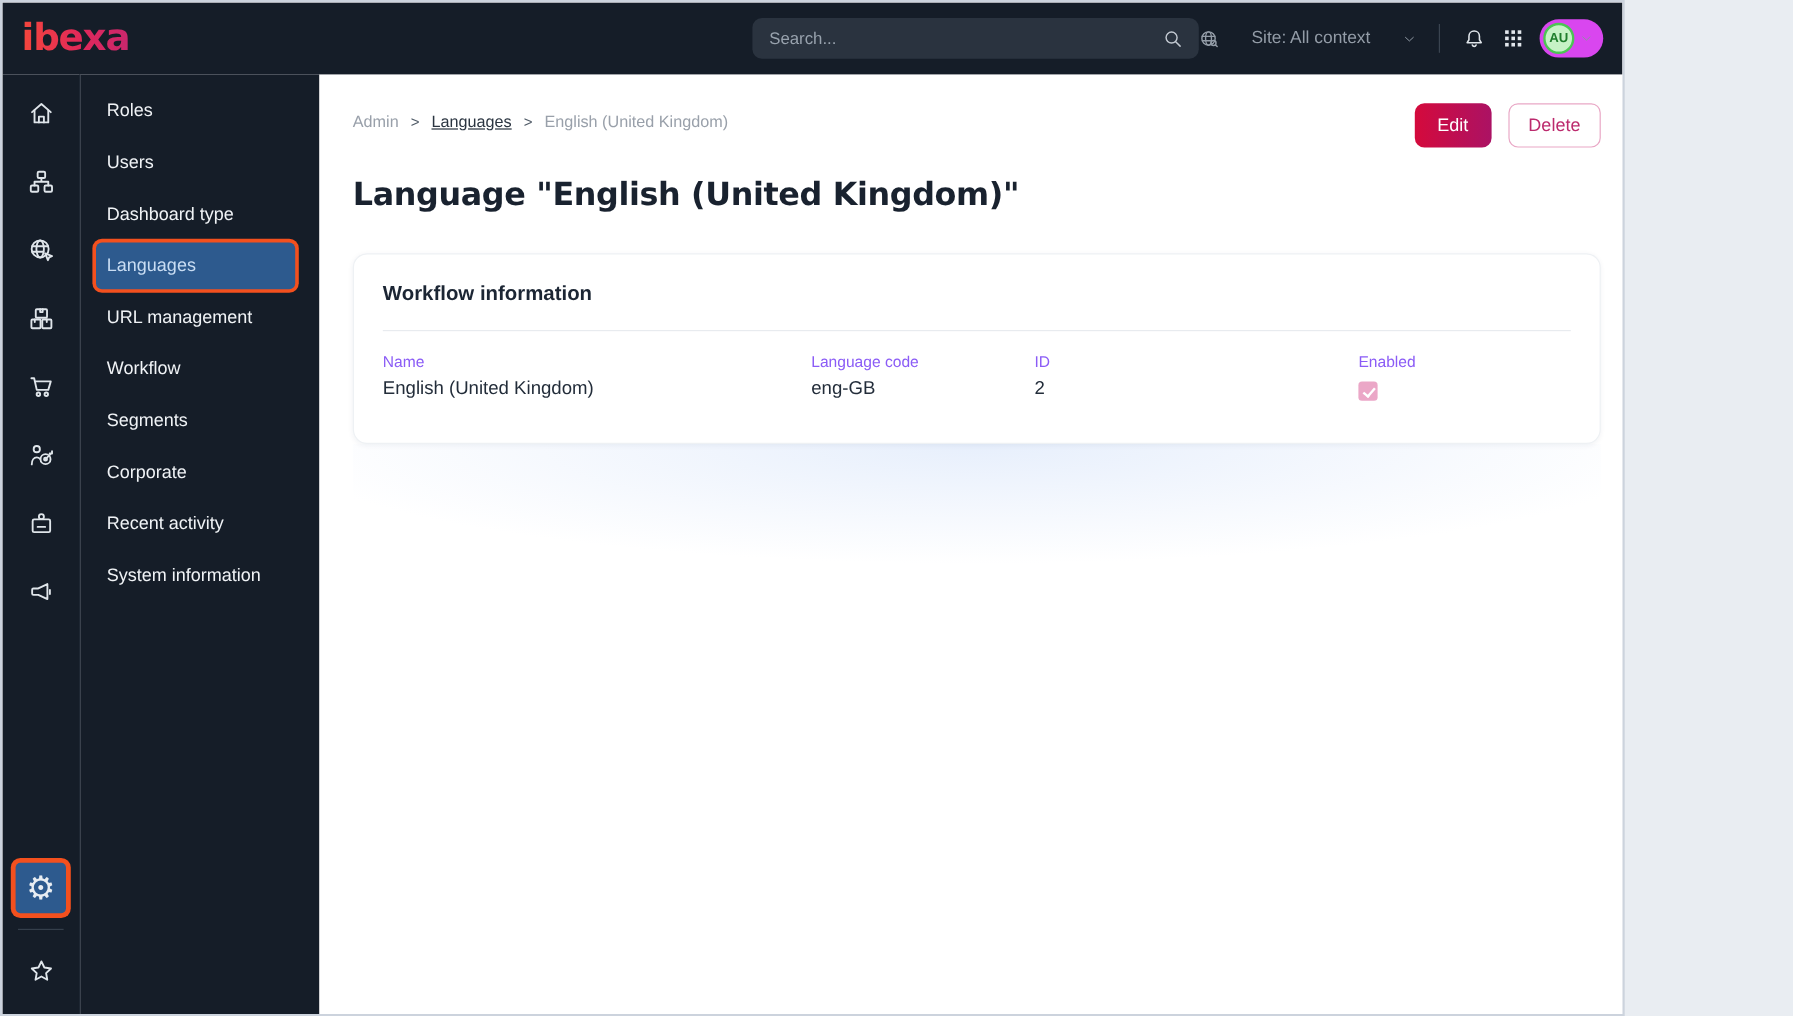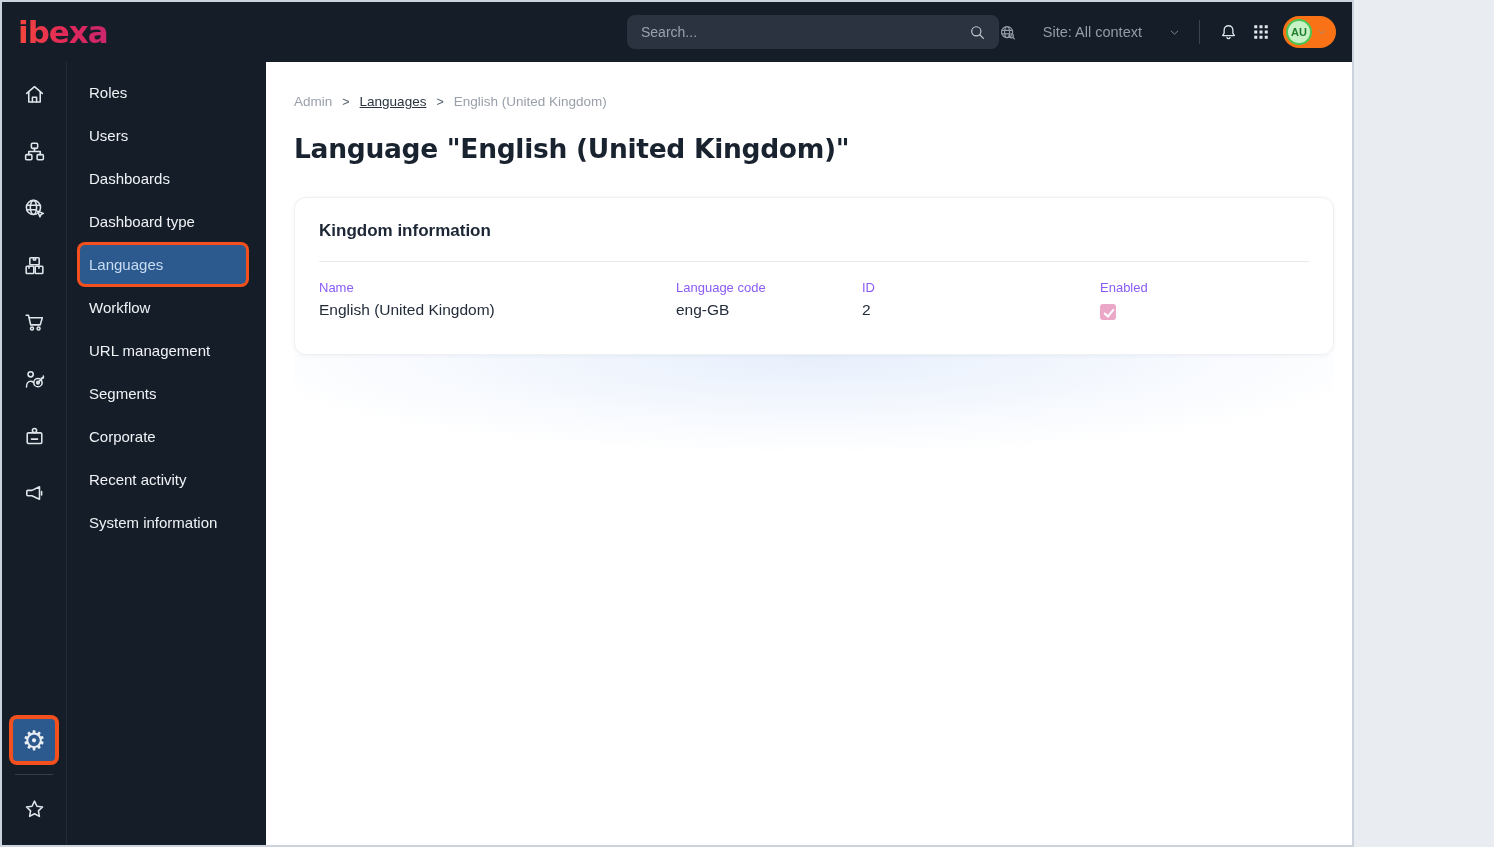--- a/index.html
+++ b/index.html
@@ -18,21 +18,21 @@
             background:#2a333f; border-radius:8px; display:flex; align-items:center; }
   .search input { flex:1; background:transparent; border:none; outline:none;
                   padding:0 10px 0 14px; font-size:14px; color:#cfd5dc;
                   font-family:"Liberation Sans",sans-serif; }
   .search input::placeholder { color:#98a2ad; }
   .search .mag { margin-right:12px; }
   .topbar-right { margin-left:auto; display:flex; align-items:center; gap:13px; padding-right:16px; }
   .site-context { display:flex; align-items:center; gap:26px; color:#939ca7; font-size:14.5px; cursor:pointer; }
   .vdivider { width:1px; height:24px; background:#3a4450; margin:0 5px; }
   .icon-btn { background:none; border:none; display:flex; align-items:center; cursor:pointer; }
-  .avatar-pill { background:#f97316; border-radius:16px; padding:3px 8px 3px 3px;
+  .avatar-pill { background:#d946ef; border-radius:16px; padding:3px 8px 3px 3px;
                  display:flex; align-items:center; gap:4px; cursor:pointer;justify-content:space-between; }
   .avatar { width:26px; height:26px; border-radius:50%; background:#c6f2c6;
             border:2px solid #4cc554; color:#1f7d2c; font-size:11px; font-weight:bold;
             display:flex; align-items:center; justify-content:center; }
 
   
   .iconrail { position:absolute; top:60px; left:0; bottom:0; width:65px; background:#151d28;
               border-right:1px solid #212b37; display:flex; flex-direction:column;
               align-items:center; padding-top:4px; z-index:4; }
   .rail-btn { width:64px; height:57px; background:none; border:none; display:flex;
@@ -73,21 +73,21 @@
   .page-title { margin:24px 28px 0; font-size:26.5px; font-weight:bold; color:#19222f;
                 font-family:"DejaVu Sans",sans-serif; letter-spacing:-0.3px; }
 
   .card { margin:33px 18px 0 28px; background:#fff; border:1px solid #eef1f4; border-radius:12px;
           box-shadow:0 1px 4px rgba(25,45,80,0.05); padding:23px 24px 30px; position:relative; z-index:2; }
   .card-title { font-size:17px; font-weight:bold; color:#1c2634; }
   .card-hr { border:none; border-top:1px solid #e8ebef; margin:20px 0 0; }
   .fields { display:flex; margin-top:18px; }
   .field-label { font-size:13px; color:#8b5cf6; margin-bottom:6px; }
   .field-value { font-size:15.5px; color:#232d3a; }
-  .f-name { width:357px; } .f-code { width:186px; } .f-id { width:238px; } .f-enabled { flex:1; }
+  .f-name { width:357px; } .f-code { width:186px; } .f-id { width:238px; } .f-enabled { flex:1;margin-left:32px; }
   .checkbox { width:16px; height:16px; background:#eba7c7; border-radius:3px; display:inline-block;
               position:relative; margin-top:3px; cursor:default; }
   .checkbox::after { content:""; position:absolute; left:5.5px; top:2.5px; width:4px; height:8px;
                      border:solid #fff; border-width:0 2px 2px 0; transform:rotate(40deg); }
   .glow { margin:0 18px 0 28px; height:128px;
           background:radial-gradient(72% 100% at 50% 0%, #e7effc 0%, rgba(231,239,252,0) 78%); }
 
   svg.stroked { fill:none; stroke:#dfe5ea; stroke-width:1.5; stroke-linecap:round; stroke-linejoin:round; }
   svg.gray { stroke:#939ca7; }
 </style>
@@ -227,46 +227,49 @@
         <svg class="stroked" width="25" height="25" viewBox="0 0 24 24">
           <path d="M12 4l2.35 4.9 5.35.75-3.95 3.7.95 5.3L12 16.1 7.3 18.65l.95-5.3L4.3 9.65l5.35-.75z"></path>
         </svg>
       </button>
     </div>
   </nav>
 
   <nav class="menu">
     <div class="menu-item">Roles</div>
     <div class="menu-item">Users</div>
-    <div class="menu-item">Dashboards</div>
     <div class="menu-item">Dashboard type</div>
     <div class="menu-item active">Languages</div>
+    <div class="menu-item">URL management</div>
     <div class="menu-item">Workflow</div>
-    <div class="menu-item">URL management</div>
     <div class="menu-item">Segments</div>
     <div class="menu-item">Corporate</div>
     <div class="menu-item">Recent activity</div>
     <div class="menu-item">System information</div>
   </nav>
 
   <main class="content">
     <div class="content-head">
       <div class="breadcrumb">
         <span>Admin</span>
         <span class="crumb-sep">&gt;</span>
         <span class="crumb-link">Languages</span>
         <span class="crumb-sep">&gt;</span>
         <span>English (United Kingdom)</span>
       </div>
+      <div class="actions">
+        <button class="btn-edit">Edit</button>
+        <button class="btn-delete">Delete</button>
+      </div>
     </div>
 
     <h1 class="page-title">Language "English (United Kingdom)"</h1>
 
     <section class="card">
-      <h2 class="card-title">Kingdom information</h2>
+      <h2 class="card-title">Workflow information</h2>
       <hr class="card-hr">
       <div class="fields">
         <div class="f-name">
           <div class="field-label">Name</div>
           <div class="field-value">English (United Kingdom)</div>
         </div>
         <div class="f-code">
           <div class="field-label">Language code</div>
           <div class="field-value">eng-GB</div>
         </div>

